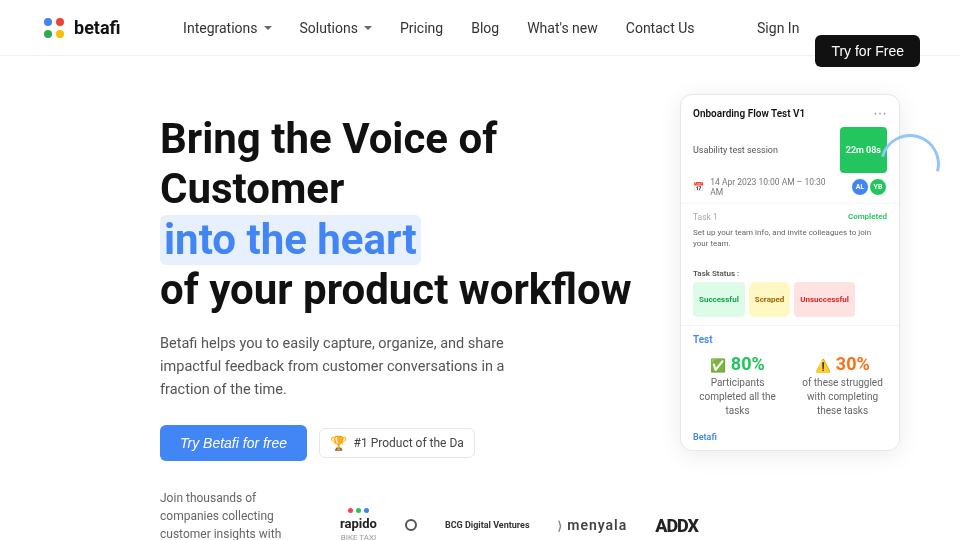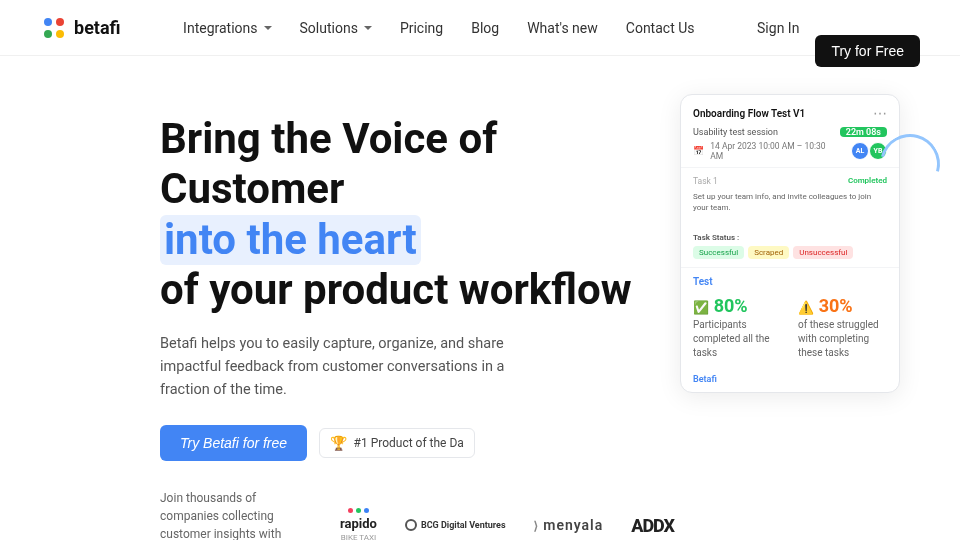--- a/index.html
+++ b/index.html
@@ -175,21 +175,21 @@
       justify-content: space-between;
     }
     .usability-label {
       font-size: 9px;
       color: #555;
     }
     .time-badge {
       background: #22c55e;
       color: #fff;
       border-radius: 4px;
-      padding: 0 6px;
+      padding: 18px 6px;
       font-size: 9px;
       font-weight: 600;
     }
     .date-row {
       display: flex;
       align-items: center;
       gap: 6px;
       margin-top: 4px;
       font-size: 8.5px;
       color: #777;
@@ -245,44 +245,45 @@
       color: #555;
       font-weight: 600;
       margin-bottom: 4px;
     }
     .status-badges {
       display: flex;
       gap: 4px;
     }
     .status-badge {
       border-radius: 4px;
-      padding: 2px 6px;
+      padding: 13px 6px;
       font-size: 8px;
-      font-weight: 400;
+      font-weight: 700;
     }
     .badge-success { background: #dcfce7; color: #16a34a; }
-    .badge-scraped { background: #fef9c3; color: #a16207; }
+    .badge-scraped { background: #fef9c3; color: #a16207; border-radius: 6px; }
     .badge-error { background: #fee2e2; color: #dc2626; }
 
     
     .test-section {
       padding: 8px 12px;
     }
     .test-label {
       font-size: 10px;
       font-weight: 600;
       color: #4285f4;
       margin-bottom: 8px;
     }
     .metrics-row {
       display: flex;
       gap: 16px;
     }
     .metric {
       flex: 1;
+      text-align: center;
     }
     .metric-value {
       font-size: 18px;
       font-weight: 700;
     }
     .metric-green { color: #22c55e; }
     .metric-orange { color: #f97316; }
     .metric-desc {
       font-size: 10px;
       color: #666;
@@ -492,21 +493,21 @@
         <div class="dot d3"></div>
       </div>
       <span class="name">rapido</span>
       <span class="sub">BIKE TAXI</span>
     </div>
 
     <div class="logo-bcg">
       <div style="display:flex;align-items:center;gap:4px;">
         <span style="width:12px;height:12px;border-radius:50%;border:2px solid #555;display:inline-block;"></span>
         <div>
-          <div style="font-size:9px;font-weight:700;color:#333;">BCG Digital Ventures</div>
+          <div style="font-size:9px;font-weight:700;color:#333;margin-left:24px;">BCG Digital Ventures</div>
         </div>
       </div>
     </div>
 
     <div class="logo-menyala">
       <span class="menyala-arrow">⟩ </span>
       <span>menyala</span>
     </div>
 
     <div class="logo-addx">

